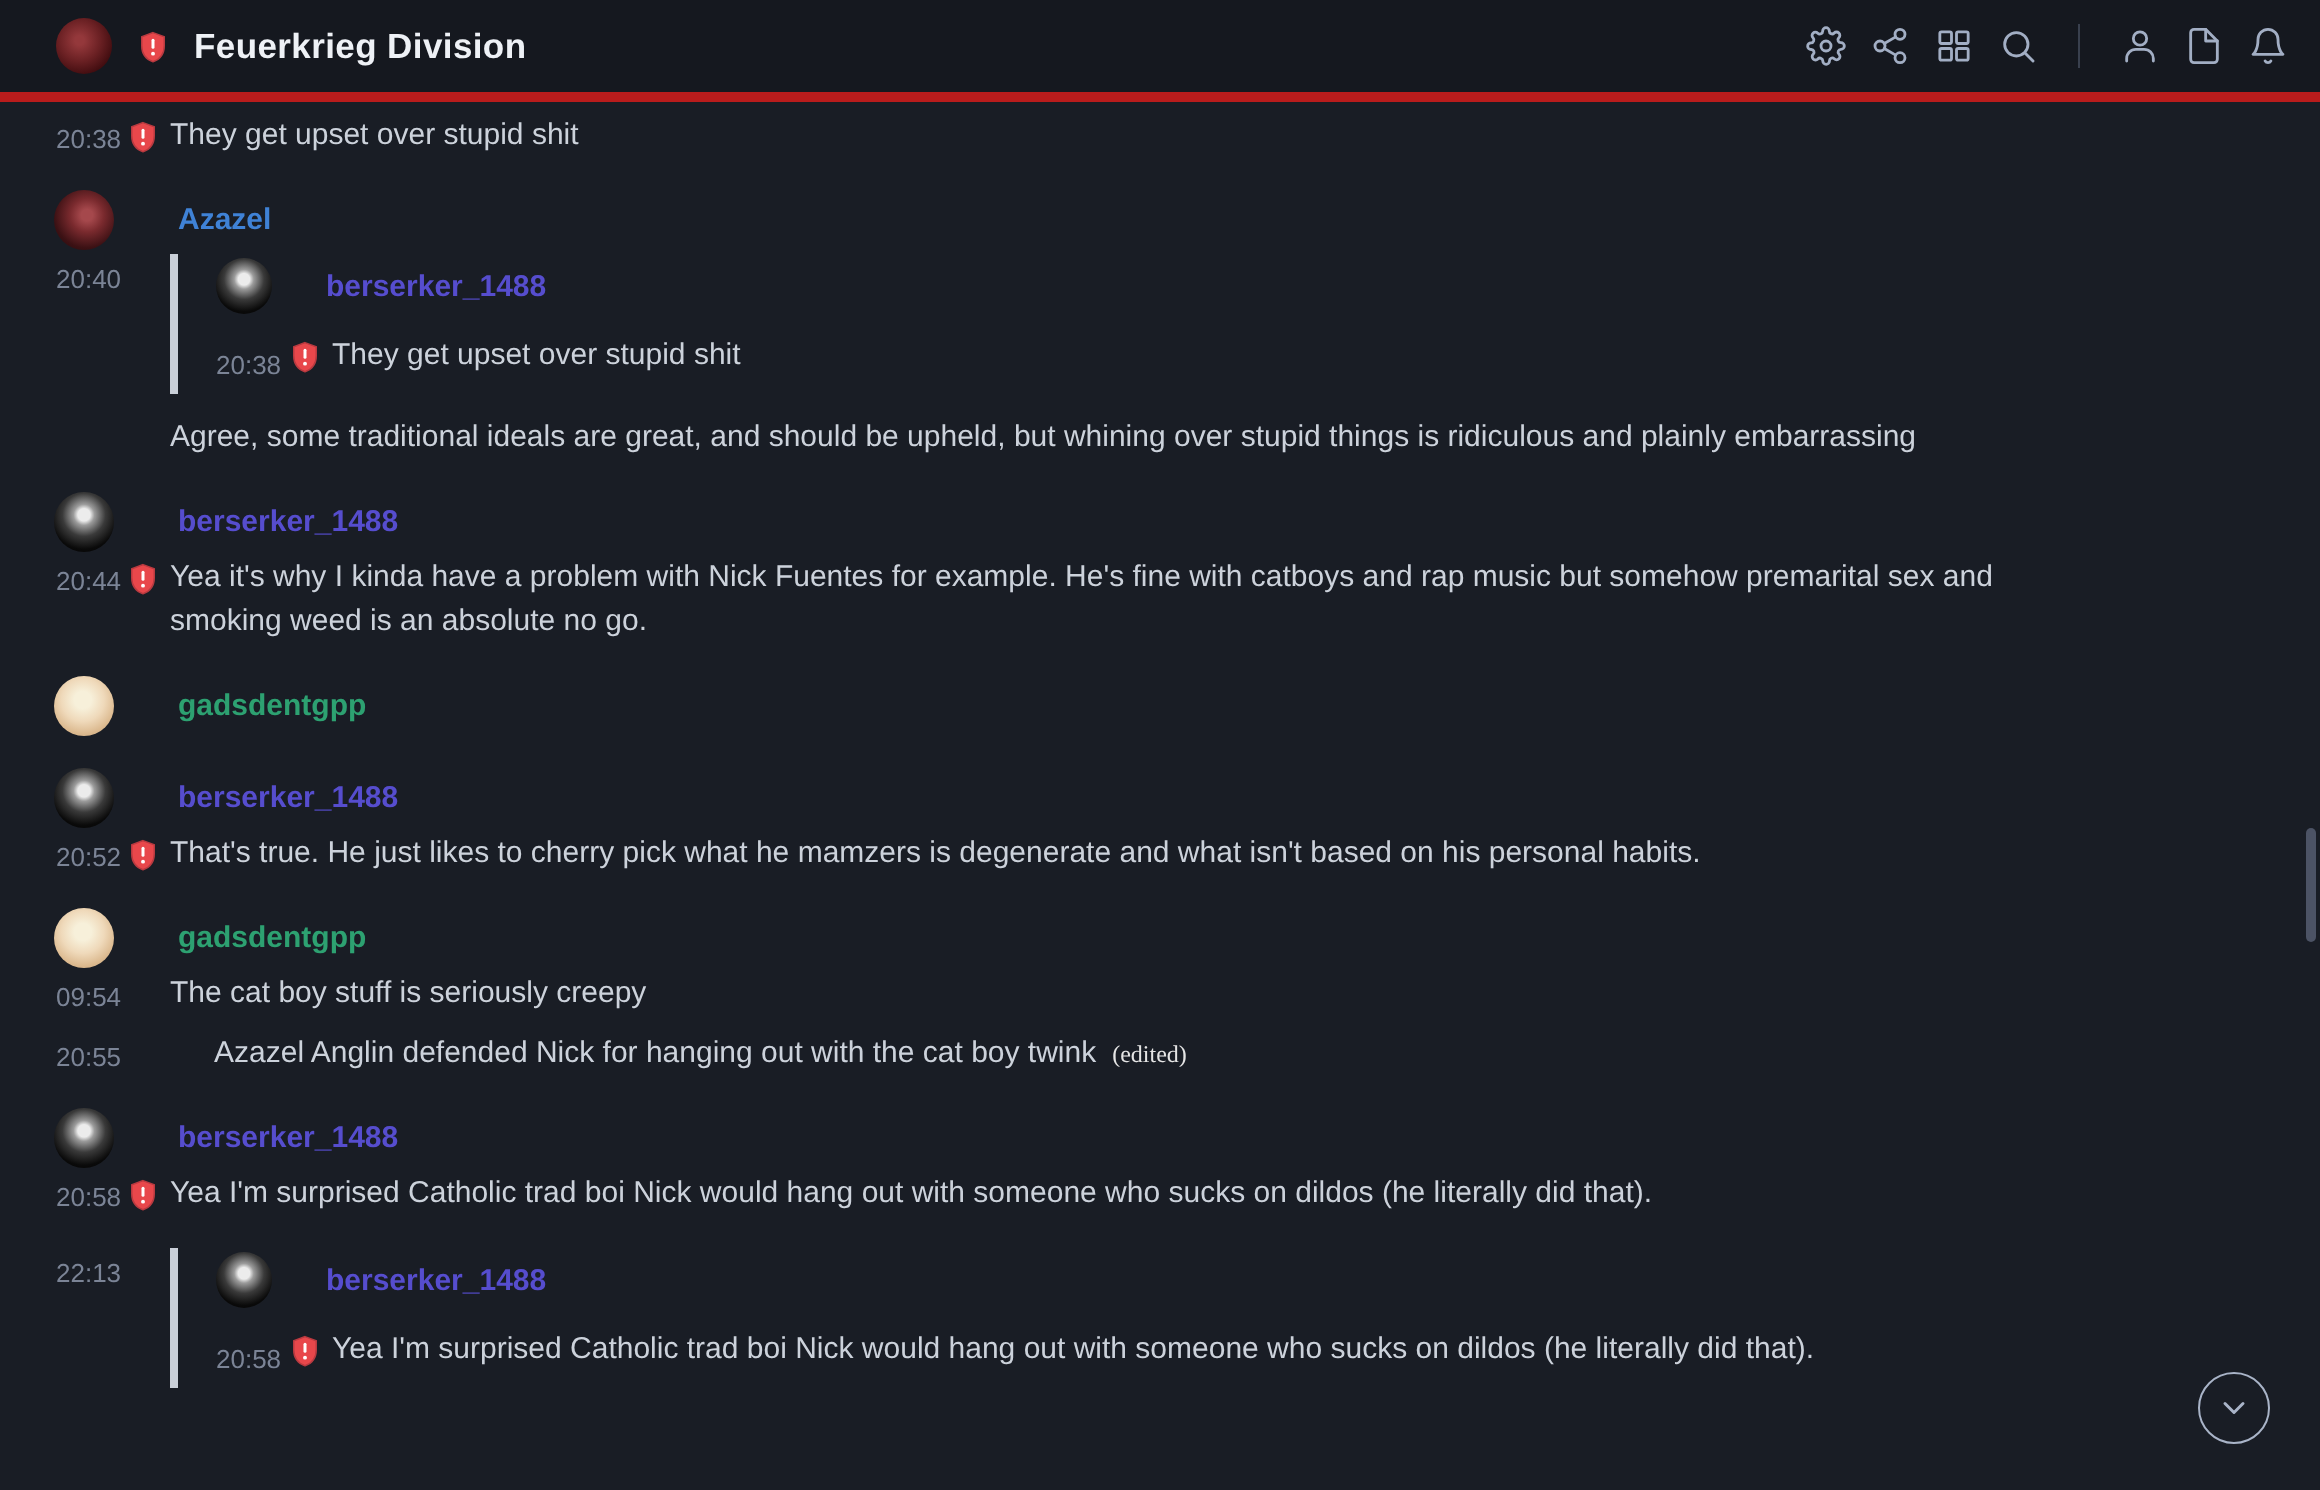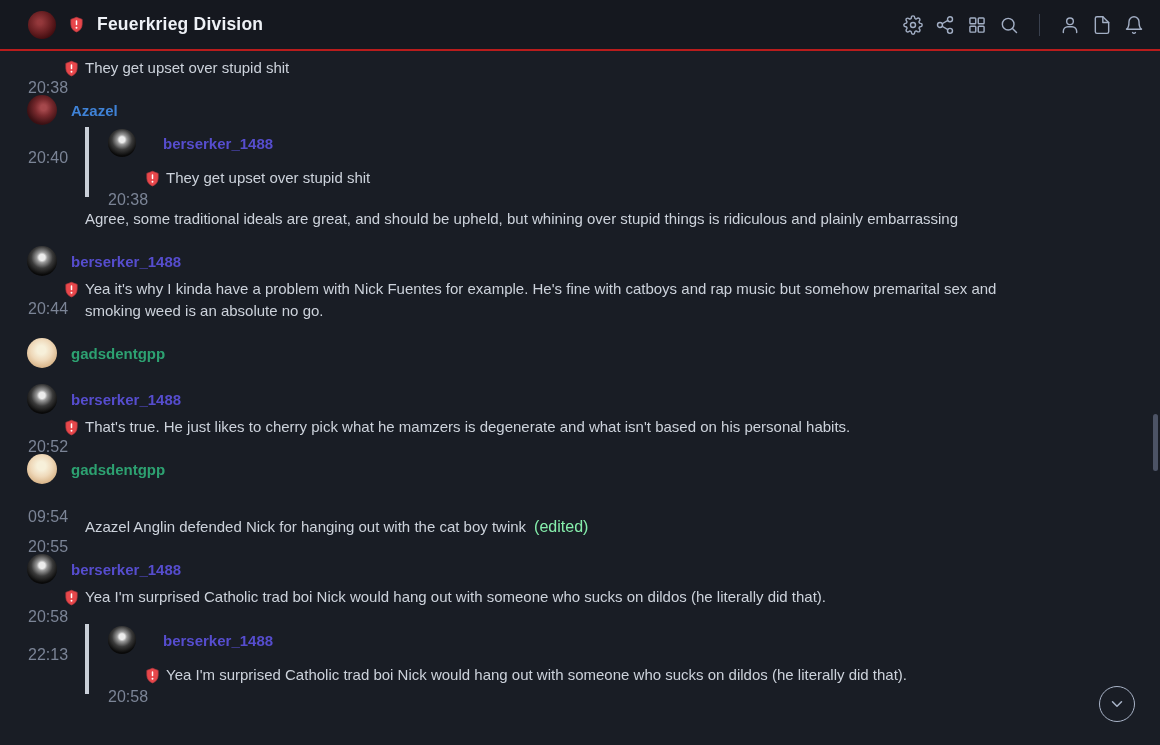--- a/index.html
+++ b/index.html
@@ -1,43 +1,43 @@
 <!DOCTYPE html>
 <html><head>
 <meta charset="utf-8">
 <style>
   * { box-sizing: border-box; margin: 0; padding: 0; }
   html, body { width: 1160px; height: 745px; overflow: hidden; }
   body { background: #191d25; font-family: "Liberation Sans", sans-serif; position: relative; }
 
-  header { height: 51px; background: #15181f; border-bottom: 2px solid #b91c1c;
+  header { height: 51px; background: #15181f; border-bottom: 5px solid #b91c1c;
            display: flex; align-items: center; padding: 0 15px 0 28px; }
   .ch-avatar { width: 28px; height: 28px; border-radius: 50%; flex: none;
     background: radial-gradient(circle at 42% 40%, #94383b 0 10%, #6a2023 45%, #39090c 80%, #26060a 100%); }
   .flag-badge { margin-left: 13px; display: flex; }
   h1.title { margin-left: 13px; font-size: 17.5px; font-weight: 600; color: #eef1f6; letter-spacing: .2px; }
   .h-icons { margin-left: auto; display: flex; align-items: center; gap: 10px; }
   .icon-btn { width: 22px; height: 22px; background: none; border: none; display: flex;
               align-items: center; justify-content: center; cursor: pointer; color: #a2aec4; }
   .icon-btn svg { width: 20px; height: 20px; }
   .h-divider { width: 1px; height: 22px; background: #39404e; margin: 0 9px; }
 
   .messages { padding-top: 6px; }
   .group { margin-top: 16px; position: relative; }
   .group:first-child { margin-top: 0; }
   .g-head { position: relative; height: 30px; margin-bottom: 2px; }
   .avatar { width: 30px; height: 30px; border-radius: 50%; position: absolute; left: 27px; top: 0; }
-  .uname { position: absolute; left: 71px; top: 50%; transform: translateY(-50%);
+  .uname { position: absolute; left: 89px; top: 50%; transform: translateY(-50%);
            font-size: 15px; font-weight: 600; cursor: pointer; }
   .row { position: relative; min-height: 22px; }
-  .row + .row { margin-top: 8px; }
-  .ts { position: absolute; left: 28px; top: 22px; font-size: 16px; color: #7b8496; text-align: right; }
+  .row + .row { margin-top: 8px; padding-left: 22px; }
+  .ts { position: absolute; left: 28px; top: 5px; font-size: 13px; color: #7b8496; text-align: right; }
   .row-flag { position: absolute; left: 64px; top: 3px; display: flex; }
   .content { margin-left: 85px; max-width: 930px; font-size: 15px; line-height: 22px; color: #ccd2db; }
-  .edited { font-size: 16px; color: #86efac; margin-left: 8px; }
+  .edited { font-size: 12px; color: #e5e5e5; margin-left: 8px; font-family: Liberation Serif, serif; }
 
   .quote { border-left: 4px solid #c9cfd8; padding: 2px 0 8px 19px; margin-bottom: 11px; }
   .q-head { position: relative; height: 34px; display: flex; align-items: flex-start; }
   .q-avatar { width: 28px; height: 28px; border-radius: 50%; flex: none; cursor: pointer; }
   .q-uname { margin-left: 27px; font-size: 15px; font-weight: 600; margin-top: 4px; cursor: pointer; }
   .q-row { position: relative; padding-left: 58px; margin-top: 4px; min-height: 22px;
            font-size: 15px; line-height: 22px; color: #ccd2db; }
   .q-row .ts { left: 0; }
   .q-row .row-flag { left: 37px; }
 
@@ -193,20 +193,21 @@
         <div class="content"><span>That's true. He just likes to cherry pick what he mamzers is degenerate and what isn't based on his personal habits.</span></div>
       </div>
     </div>
     <div class="group">
       <div class="g-head">
         <div class="avatar av-gadsdent"></div>
         <span class="uname" style="color: rgb(45, 161, 113);">gadsdentgpp</span>
       </div>
       <div class="row">
         <span class="ts">09:54</span>
+        <div class="content"><span>The cat boy stuff is seriously creepy</span></div>
       </div>
       <div class="row">
         <span class="ts">20:55</span>
         <div class="content"><span>Azazel Anglin defended Nick for hanging out with the cat boy twink</span><span class="edited">(edited)</span></div>
       </div>
     </div>
     <div class="group">
       <div class="g-head">
         <div class="avatar av-berserker"></div>
         <span class="uname" style="color: rgb(86, 77, 206);">berserker_1488</span>

